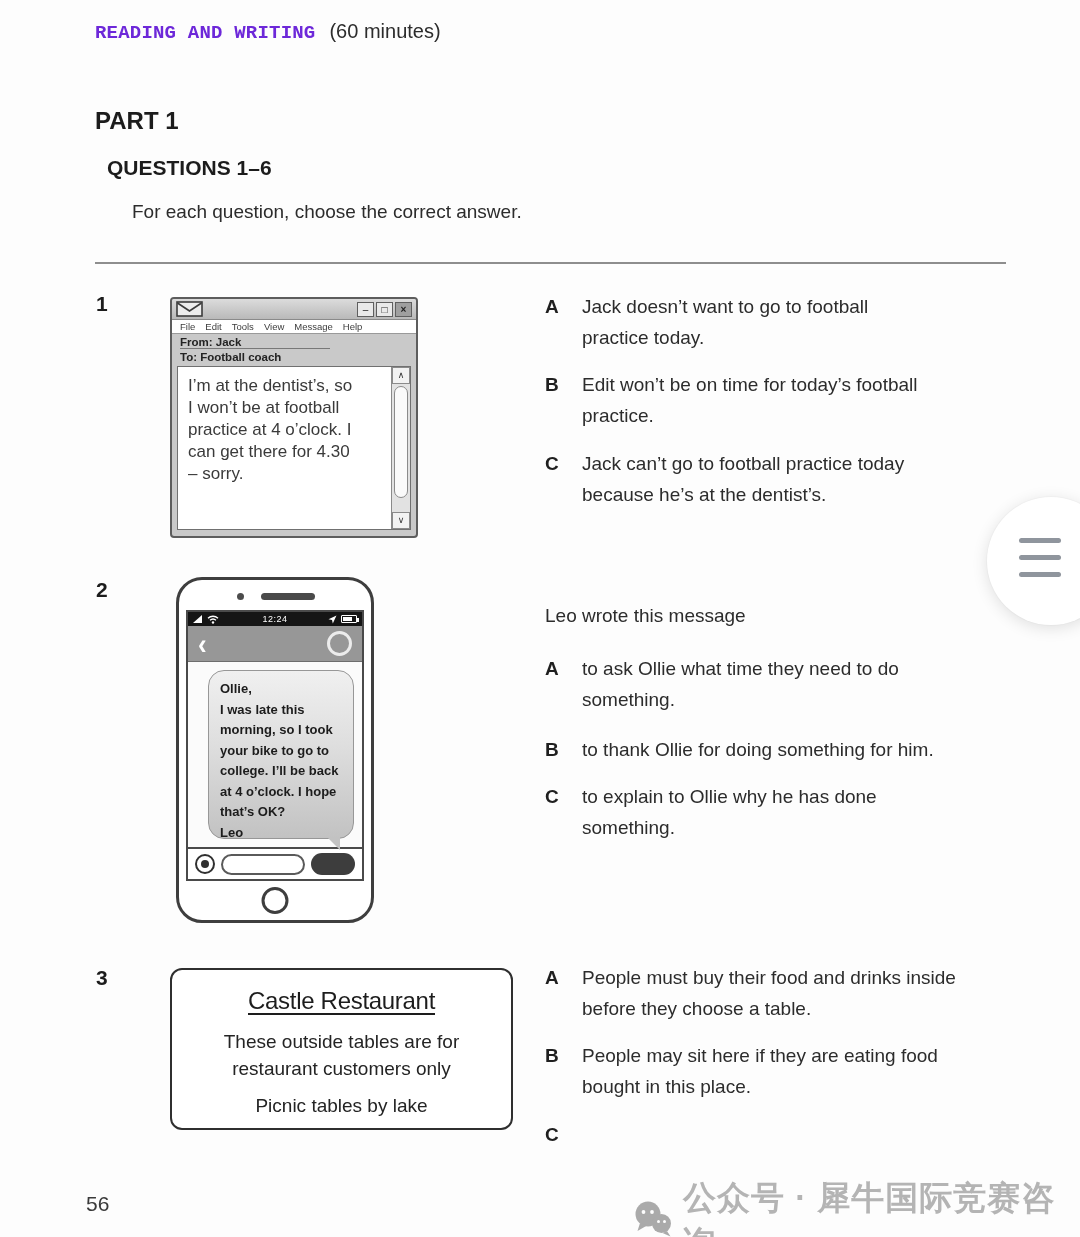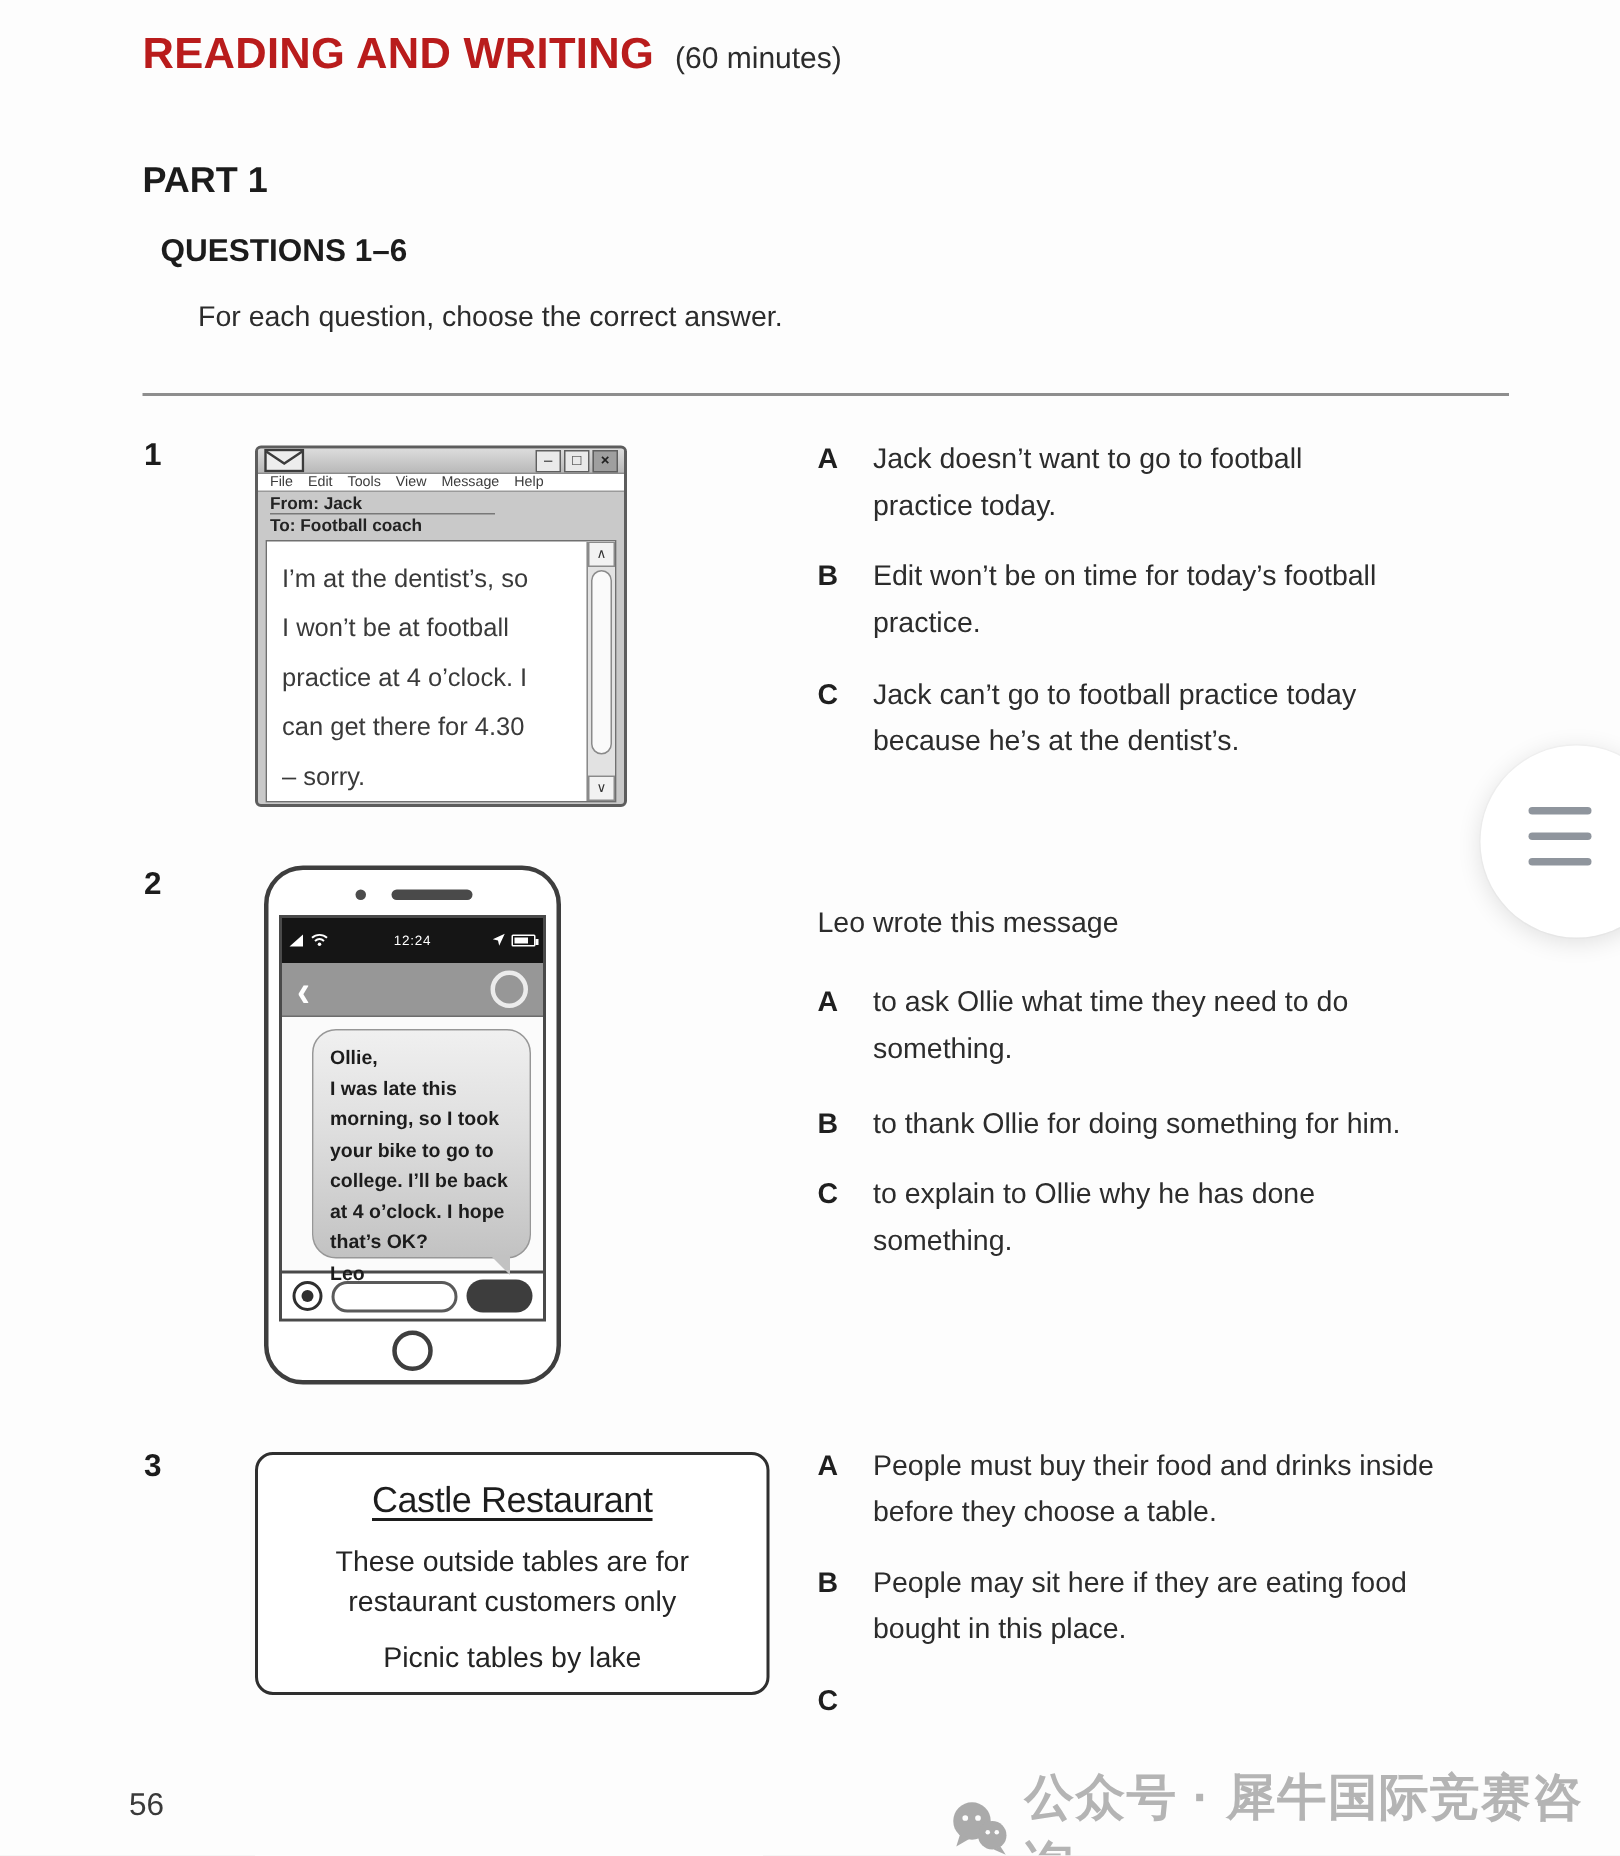--- a/index.html
+++ b/index.html
@@ -3,21 +3,21 @@
 <meta charset="utf-8">
 <style>
   * { margin:0; padding:0; box-sizing:border-box; }
   body { background:#e9e9e9; font-family:"Liberation Sans", sans-serif; }
   .page {
     position:relative; width:1080px; height:1237px; margin:0 auto;
     background:#fdfdfd; overflow:hidden; color:#2c2c2c;
   }
   
   .h-title { position:absolute; left:95px; top:20px; display:flex; align-items:baseline; gap:14px; }
-  .h-title .main { font-size:29px; font-weight:bold; color:#b91c1c; letter-spacing:.2px; }
+  .h-title .main { font-size:19px; font-weight:bold; color:#6d28d9; letter-spacing:.2px;font-family:Liberation Mono, monospace; }
   .h-title .dur  { font-size:20px; color:#2c2c2c; }
   .h-part  { position:absolute; left:95px; top:107px; font-size:24px; font-weight:bold; color:#1c1c1c; }
   .h-qr    { position:absolute; left:95px; top:156px; font-size:21px; font-weight:bold; color:#1c1c1c;margin-left:12px; }
   .h-instr { position:absolute; left:95px; top:201px; font-size:19px;margin-left:37px; }
   .rule    { position:absolute; left:95px; top:262px; width:911px; height:2px; background:#8e8e8e; }
   
   .qnum { position:absolute; left:96px; font-size:21px; font-weight:bold; color:#1c1c1c; }
   .opt  { position:absolute; left:545px; width:480px; display:flex; font-size:19px; line-height:31px; }
   .opt .letter { width:37px; flex:0 0 37px; font-weight:bold; color:#1f1f1f; }
   .opt .otext  { white-space:pre-line; color:#2c2c2c; }
@@ -34,34 +34,34 @@
   .em-btn { width:17px; height:15px; border:1px solid #5f5f5f; background:#e9e9e9;
             font-size:10px; line-height:13px; text-align:center; color:#222; }
   .em-btn.close { background:#9f9f9f; font-weight:bold; }
   .em-menu { height:14px; background:#fff; border-bottom:1px solid #9a9a9a;
              display:flex; gap:10px; align-items:center; padding:0 8px;
              font-size:9.5px; color:#3c3c3c; }
   .em-from, .em-to { font-size:11.5px; font-weight:bold; color:#232323; padding:2px 0 1px 8px; position:relative; }
   .em-from::after { content:""; position:absolute; left:8px; bottom:0; width:150px; border-bottom:1.5px solid #787878; }
   .em-bodywrap { flex:1; padding:2px 5px 6px 5px; }
   .em-body { height:100%; background:#fff; border:1px solid #707070; display:flex; overflow:hidden; }
-  .em-text { flex:1; padding:8px 2px 0 10px; font-size:17px; line-height:33px; color:#3a3a3a; }
+  .em-text { flex:1; padding:8px 2px 0 10px; font-size:17px; line-height:22px; color:#3a3a3a; }
   .em-scroll { width:19px; border-left:1px solid #8a8a8a; background:#e2e2e2;
                display:flex; flex-direction:column; }
   .em-arrow { height:17px; border:1px solid #8a8a8a; background:#f2f2f2; font-size:9px;
               text-align:center; line-height:15px; color:#333; }
   .em-thumb { flex:1; margin:2px 2px 14px 2px; background:#fafafa; border:1px solid #8a8a8a; border-radius:8px; }
   
   .phone { position:absolute; left:176px; top:577px; width:198px; height:346px;
            background:#fff; border:3px solid #3e3e3e; border-radius:26px; }
   .ph-cam { position:absolute; top:13px; left:58px; width:7px; height:7px; border-radius:50%; background:#4c4c4c; }
   .ph-speaker { position:absolute; top:13px; left:82px; width:54px; height:7px; border-radius:4px; background:#4a4a4a; }
   .ph-screenwrap { position:absolute; left:7px; right:7px; top:30px; bottom:39px;
                    border:2px solid #4a4a4a; display:flex; flex-direction:column; overflow:hidden; background:#fbfbfb; }
-  .ph-status { height:30px; background:#151515; display:flex; align-items:center; padding:0 5px; position:relative; flex:0 0 auto; }
+  .ph-status { height:14px; background:#151515; display:flex; align-items:center; padding:0 5px; position:relative; flex:0 0 auto; }
   .ph-signal { width:0; height:0; border-left:9px solid transparent; border-bottom:8px solid #fff; margin-right:5px; }
   .ph-time { position:absolute; left:0; right:0; text-align:center; color:#fff; font-size:9px; letter-spacing:.5px; }
   .ph-right { margin-left:auto; display:flex; align-items:center; gap:4px; }
   .ph-batt { width:16px; height:8px; border:1px solid #fff; border-radius:1px; position:relative; }
   .ph-batt::before { content:""; position:absolute; left:1px; top:1px; bottom:1px; width:9px; background:#fff; }
   .ph-batt::after  { content:""; position:absolute; right:-3px; top:2px; width:2px; height:4px; background:#fff; }
   .ph-nav { height:36px; background:#979797; border-bottom:1px solid #6d6d6d;
             display:flex; align-items:center; padding:0 10px; flex:0 0 auto; }
   .ph-back { color:#fff; font-size:26px; font-weight:bold; line-height:30px; transform:scaleY(1.15); }
   .ph-avatar { margin-left:auto; width:25px; height:25px; border:3px solid #ececec; border-radius:50%; }

